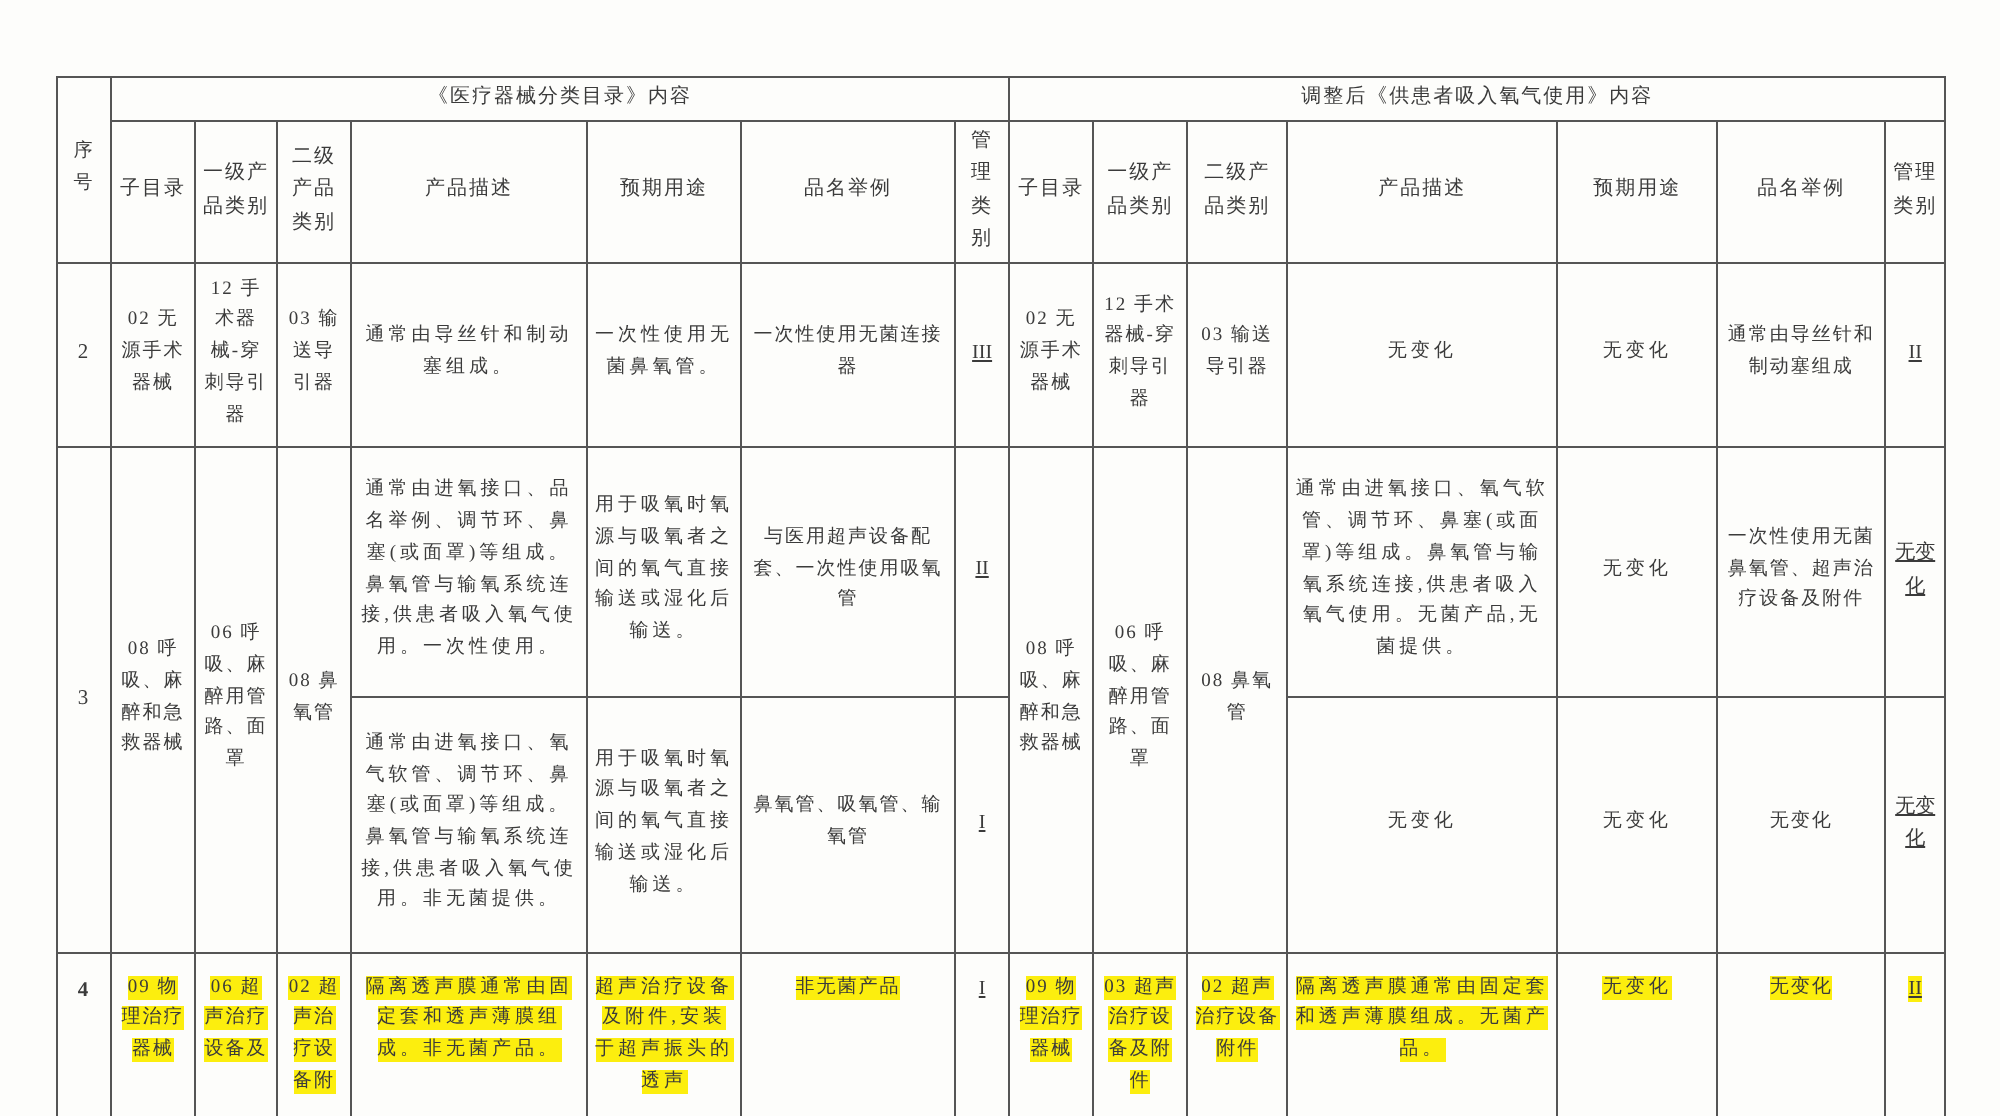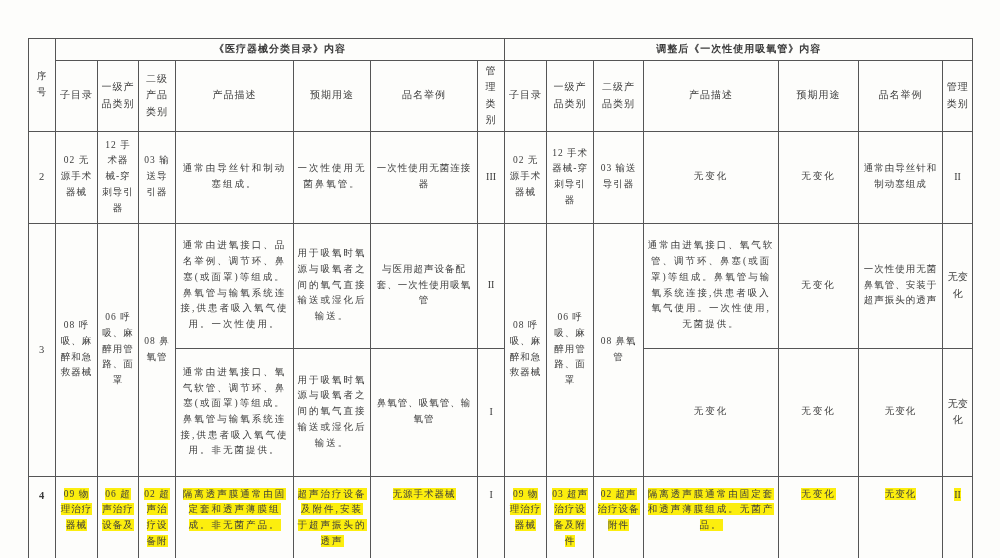--- a/index.html
+++ b/index.html
@@ -26,29 +26,29 @@
     text-align: center;
     vertical-align: middle;
     font-weight: normal;
     padding: 2px 3px;
     font-size: 9.5px;
     line-height: 1.65;
     letter-spacing: 1px;
     word-break: break-all;
     overflow: hidden;
   }
-  th.section-title { height: 21px; font-size: 10px; letter-spacing: 1px; font-weight: bold; }
+  th.section-title { height: 21px; font-size: 10px; letter-spacing: 1px; }
   tr.col-heads th { height: 61px; font-size: 10px; }
   tr.r2 { height: 92px; }
   tr.r3a { height: 125px; }
   tr.r3b { height: 128px; padding-left: 24px; }
   tr.r4 { height: 170px; }
   tr.r4 td { vertical-align: top; padding-top: 10px; }
   td.desc, td.use { letter-spacing: 2px; }
-  td.cls { letter-spacing: 0; font-size: 10px; }
+  td.cls { letter-spacing: 0; font-size: 10px; text-decoration: underline; }
   td.serial { font-size: 10.5px; }
   .hl { background: #fcee0e; padding: 1px 0; }
   .bold { font-weight: bold; }
 </style>
 </head>
 <body>
 
 <div class="page">
   <table class="catalog">
     <colgroup>
@@ -66,21 +66,21 @@
         <col style="width:135px">
       <col style="width:80px">
         <col style="width:84px">
         <col style="width:30px">
     </colgroup>
 
     <tbody>
         <tr>
       <th rowspan="2">序号</th>
       <th colspan="7" class="section-title">《医疗器械分类目录》内容</th>
-      <th colspan="7" class="section-title">调整后《一次性使用吸氧管》内容</th>
+      <th colspan="7" class="section-title">调整后《供患者吸入氧气使用》内容</th>
     </tr>
 
     <tr class="col-heads">
       <th>子目录</th>
       <th>一级产品类别</th>
       <th>二级产品类别</th>
       <th>产品描述</th>
       <th>预期用途</th>
       <th>品名举例</th>
       <th>管理类别</th>
@@ -116,23 +116,23 @@
       <td rowspan="2">08 呼吸、麻醉和急救器械</td>
       <td rowspan="2">06 呼吸、麻醉用管路、面罩</td>
       <td rowspan="2">08 鼻氧管</td>
       <td class="desc">通常由进氧接口、品名举例、调节环、鼻塞(或面罩)等组成。鼻氧管与输氧系统连接,供患者吸入氧气使用。一次性使用。</td>
       <td class="use">用于吸氧时氧源与吸氧者之间的氧气直接输送或湿化后输送。</td>
       <td>与医用超声设备配套、一次性使用吸氧管</td>
       <td class="cls">II</td>
       <td rowspan="2">08 呼吸、麻醉和急救器械</td>
       <td rowspan="2">06 呼吸、麻醉用管路、面罩</td>
       <td rowspan="2">08 鼻氧管</td>
-      <td class="desc">通常由进氧接口、氧气软管、调节环、鼻塞(或面罩)等组成。鼻氧管与输氧系统连接,供患者吸入氧气使用。一次性使用,无菌提供。</td>
+      <td class="desc">通常由进氧接口、氧气软管、调节环、鼻塞(或面罩)等组成。鼻氧管与输氧系统连接,供患者吸入氧气使用。无菌产品,无菌提供。</td>
       <td class="use">无变化</td>
-      <td>一次性使用无菌鼻氧管、安装于超声振头的透声</td>
+      <td>一次性使用无菌鼻氧管、超声治疗设备及附件</td>
       <td class="cls">无变化</td>
     </tr>
 
     <tr class="r3b">
       <td class="desc">通常由进氧接口、氧气软管、调节环、鼻塞(或面罩)等组成。鼻氧管与输氧系统连接,供患者吸入氧气使用。非无菌提供。</td>
       <td class="use">用于吸氧时氧源与吸氧者之间的氧气直接输送或湿化后输送。</td>
       <td>鼻氧管、吸氧管、输氧管</td>
       <td class="cls">I</td>
       <td class="desc">无变化</td>
       <td class="use">无变化</td>
@@ -140,21 +140,21 @@
       <td class="cls">无变化</td>
     </tr>
 
     <tr class="r4">
       <td class="serial"><span class="bold">4</span></td>
       <td><span class="hl">09 物理治疗器械</span></td>
       <td><span class="hl">06 超声治疗设备及</span></td>
       <td><span class="hl">02 超声治疗设备附</span></td>
       <td class="desc"><span class="hl">隔离透声膜通常由固定套和透声薄膜组成。非无菌产品。</span></td>
       <td class="use"><span class="hl">超声治疗设备及附件,安装于超声振头的透声</span></td>
-      <td><span class="hl">无源手术器械</span></td>
+      <td><span class="hl">非无菌产品</span></td>
       <td class="cls">I</td>
       <td><span class="hl">09 物理治疗器械</span></td>
       <td><span class="hl">03 超声治疗设备及附件</span></td>
       <td><span class="hl">02 超声治疗设备附件</span></td>
       <td class="desc"><span class="hl">隔离透声膜通常由固定套和透声薄膜组成。无菌产品。</span></td>
       <td class="use"><span class="hl">无变化</span></td>
       <td><span class="hl">无变化</span></td>
       <td class="cls"><span class="hl">II</span></td>
     </tr>
   </tbody>

